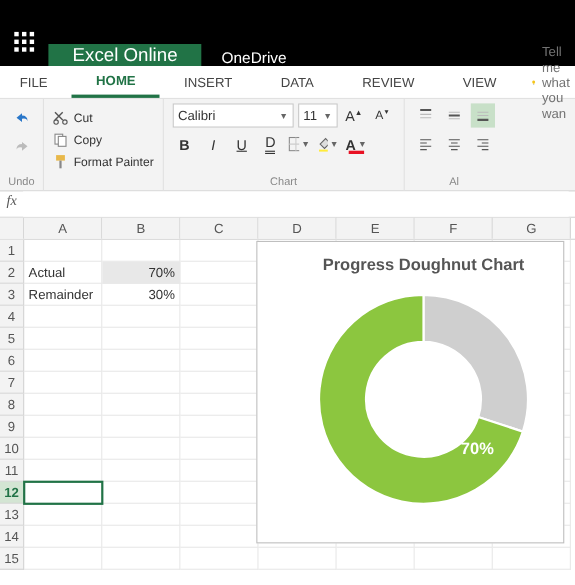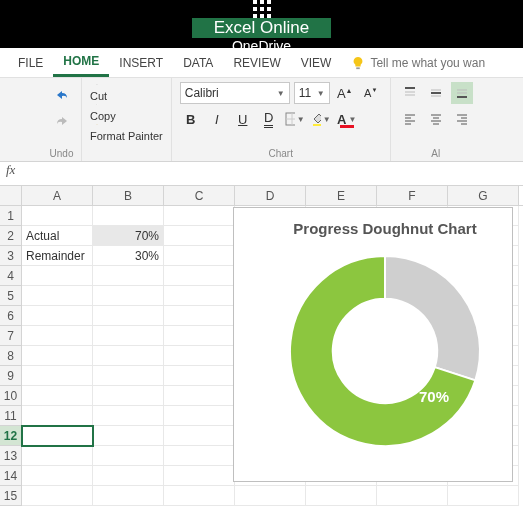--- a/index.html
+++ b/index.html
@@ -1,44 +1,44 @@
 <!DOCTYPE html>
 <html><head>
 <meta charset="utf-8">
 <style>
 * { box-sizing: border-box; margin: 0; padding: 0; font-family: "Segoe UI", Arial, sans-serif; }
 body { width: 523px; height: 532px; overflow: hidden; background: #fff; font-size: 12px; color: #333; }
 
-.titlebar { background: #000; height: 48px; display: flex; align-items: center; flex-direction: column; }
+.titlebar { background: #000; height: 60px; display: flex; align-items: flex-end; }
 .waffle { width: 44px; height: 44px; display: flex; align-items: center; justify-content: center; cursor: pointer; }
 .waffle-grid { width: 18px; height: 18px; display: grid; grid-template-columns: repeat(3,4px); grid-template-rows: repeat(3,4px); gap: 3px; }
 .waffle-grid span { background: #fff; }
 .app-title-c { background: #217346; display: flex; align-items: center; padding: 0 22px; }
 .app-title { color: #fff; font-size: 17px; font-weight: 300; }
 .doc-title { color: #fff; font-size: 14px; padding: 0 18px; display: flex; align-items: center; }
 
 .tabs { height: 30px; display: flex; align-items: stretch; border-bottom: 1px solid #e1e1e1; background:#fff; }
-.tab { padding: 0 10px; display: flex; align-items: center; font-size: 12px; color: #444; cursor: pointer; }
+.tab { padding: 0 22px; display: flex; align-items: center; font-size: 12px; color: #444; cursor: pointer; }
 .tab.file { color:#444; padding-left:18px; }
 .tab.active { font-weight: 600; color: #217346; }
 .tab.active-indicator { border-bottom: 3px solid #217346; }
 .tellme { display: flex; align-items: center; gap: 5px; color: #737373; font-size: 12px; margin-left: 10px; }
 .bulb { width:14px;height:14px; }
 
 .ribbon { height: 84px; background: #f3f3f3; border-bottom: 1px solid #d4d4d4; display: flex; }
 .group { border-right: 1px solid #e1e1e1; padding: 4px 8px 2px 8px; display: flex; flex-direction: column; }
 .group-label { text-align: center; font-size: 10px; color: #888; margin-top: auto; }
-.undo-group { width: 40px; align-items:center;margin-left:42px; }
+.undo-group { width: 40px; align-items:center; }
 .undo-btn,.redo-btn { width:24px;height:22px;display:flex;align-items:center;justify-content:center;cursor:pointer;margin:2px 0; }
 .clipboard-body { display:flex; gap:6px; }
 .paste-big { width:40px; text-align:center; cursor:pointer; }
 .paste-icon { width:30px;height:34px;margin:2px auto 0; }
 .paste-label { font-size:11px; }
 .clip-actions { display:flex;flex-direction:column;gap:2px;padding-top:2px; }
-.clip-action { display:flex;align-items:flex-start;gap:5px;font-size:11px;cursor:pointer;height:18px;flex-direction:column; }
+.clip-action { display:flex;align-items:flex-end;gap:5px;font-size:11px;cursor:pointer;height:18px; }
 .clip-icon { width:14px;height:14px; }
 .font-body { display:flex;flex-direction:column;gap:4px; }
 .font-row { display:flex;align-items:center;gap:4px; }
 .font-select { width:110px;height:22px;border:1px solid #c8c8c8;background:#fff;font-size:12px;padding:0 4px;display:flex;align-items:center;justify-content:space-between;cursor:pointer; }
 .size-select { width:36px;height:22px;border:1px solid #c8c8c8;background:#fff;font-size:12px;padding:0 4px;display:flex;align-items:center;justify-content:space-between;cursor:pointer; }
 .fbtn { width:22px;height:22px;display:flex;align-items:center;justify-content:center;cursor:pointer;border:1px solid transparent;font-size:13px; }
 .drop-caret { font-size:8px;color:#666;margin-left:2px; }
 .align-body { display:flex;flex-direction:column;gap:4px; }
 
 .fxbar { height:24px;border-bottom:1px solid #d4d4d4;display:flex;align-items:flex-start;padding:0 6px;gap:6px; }

